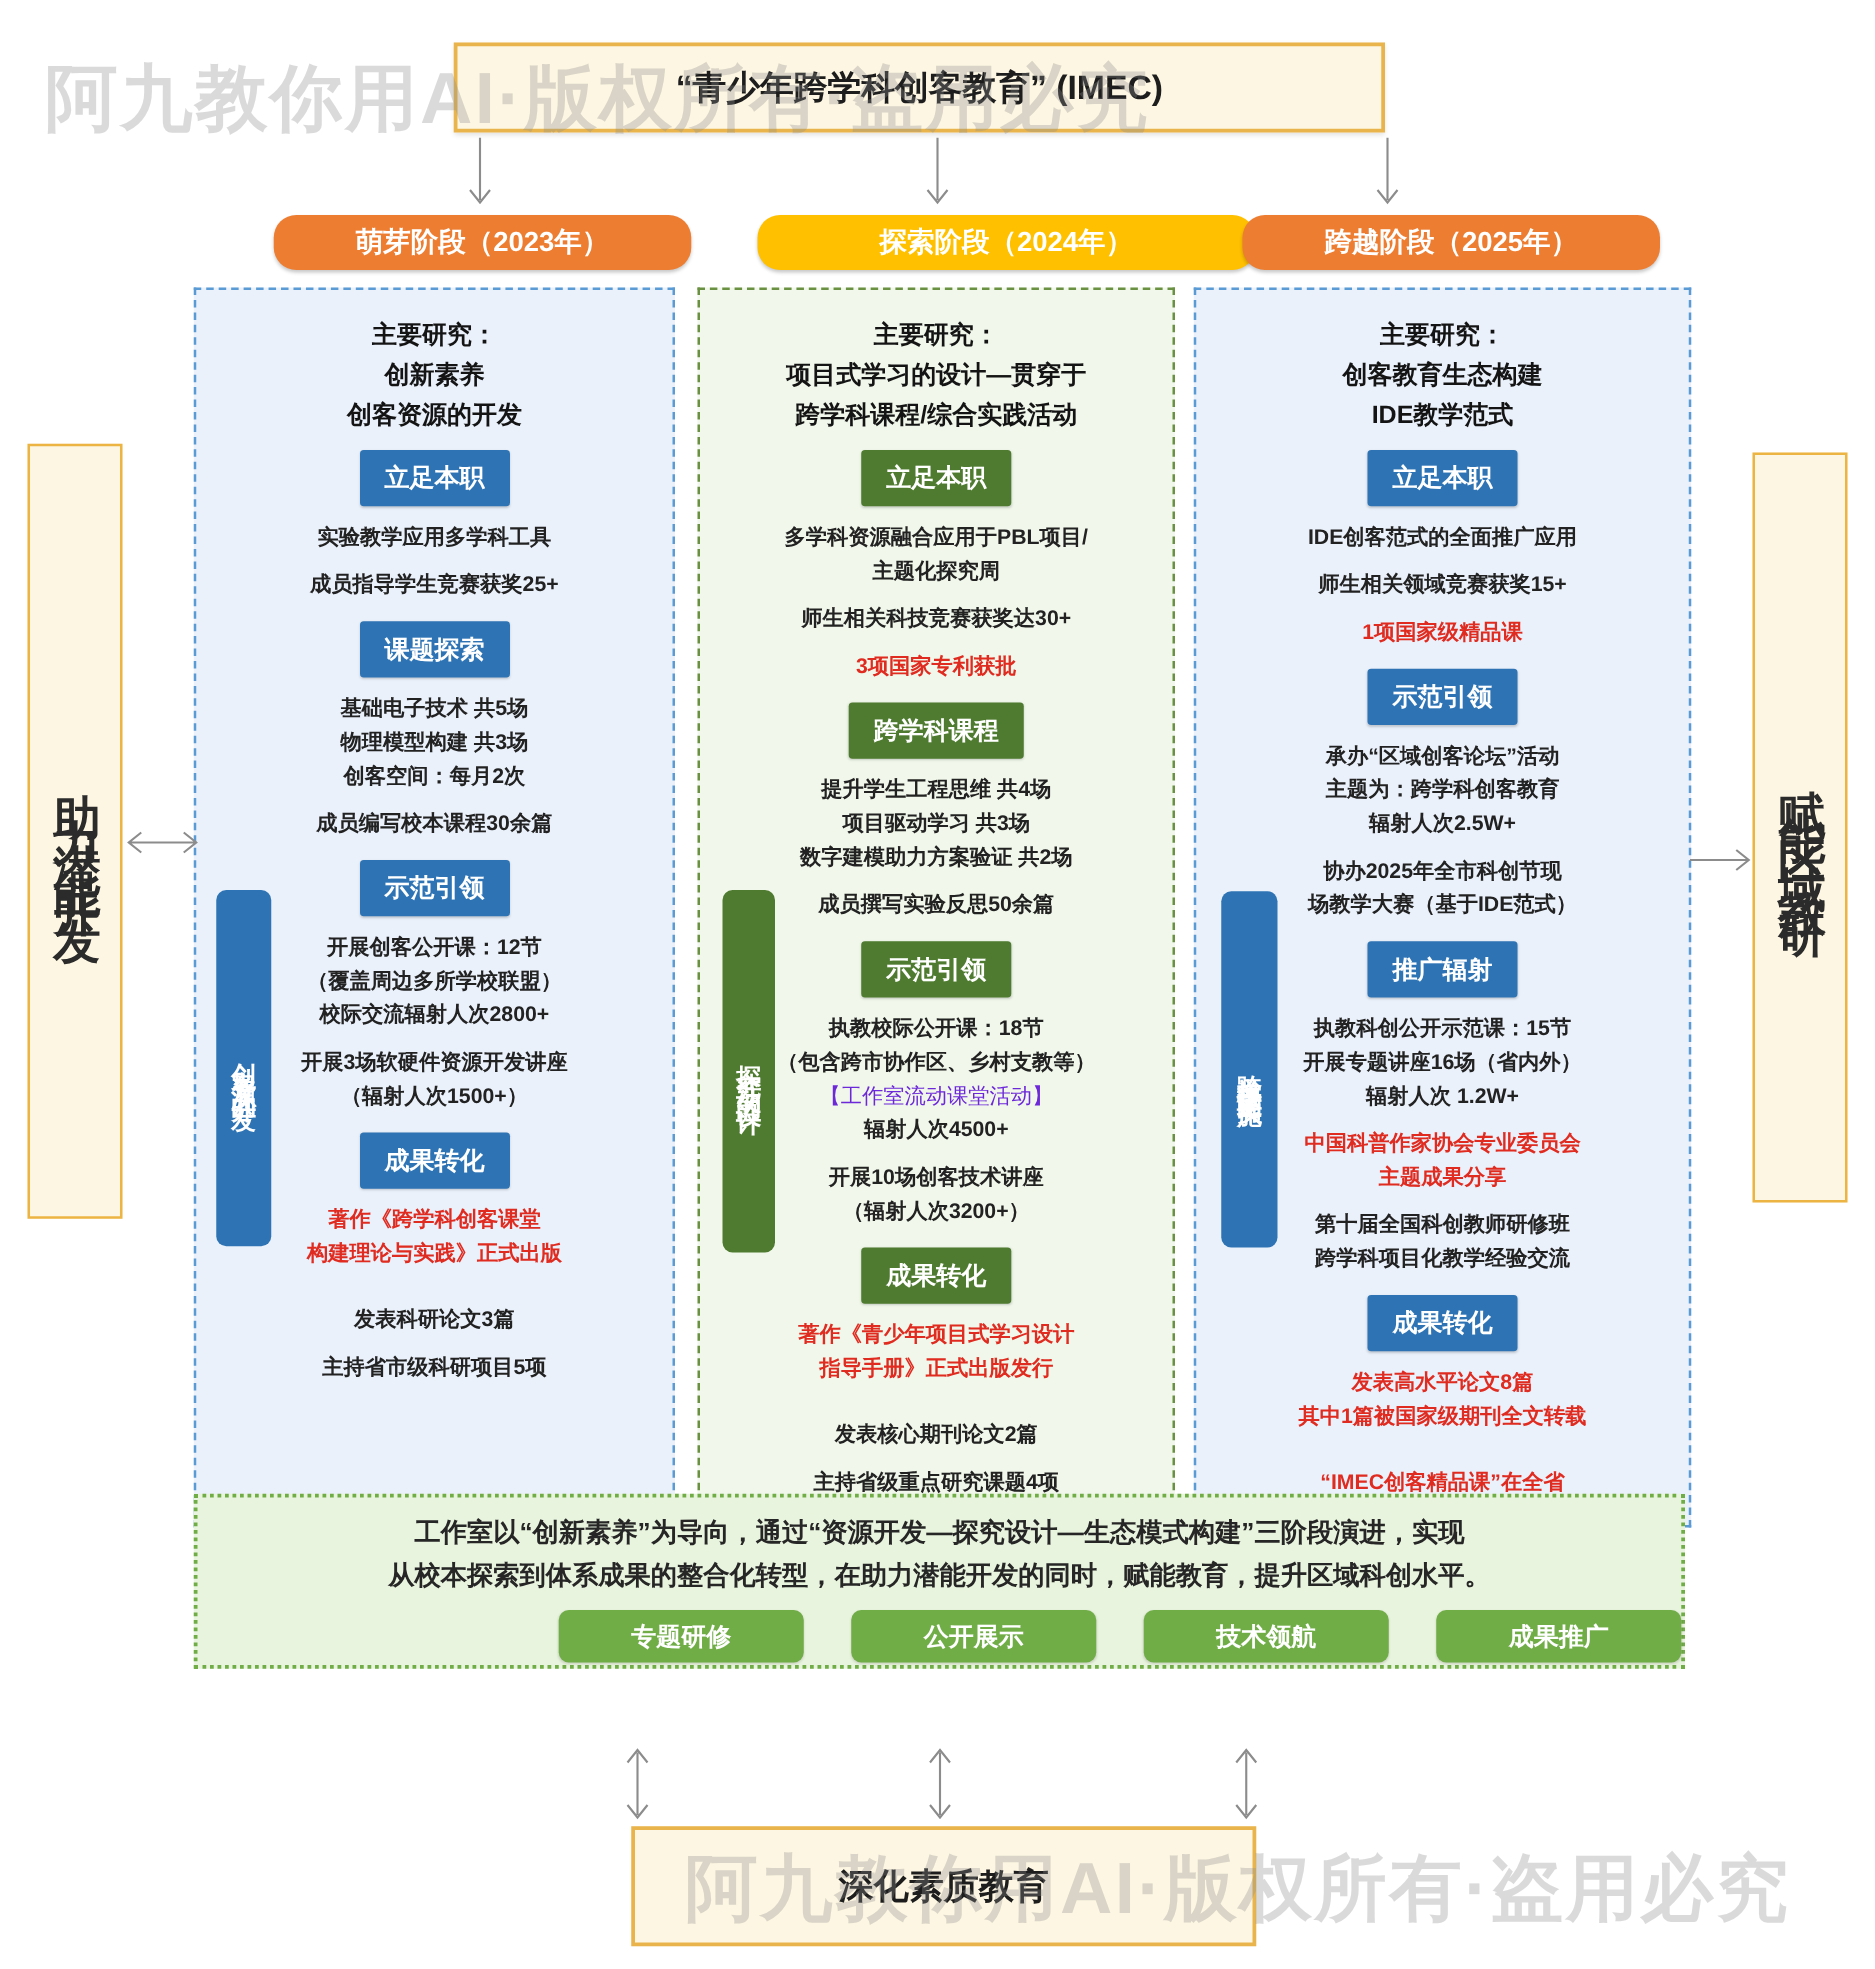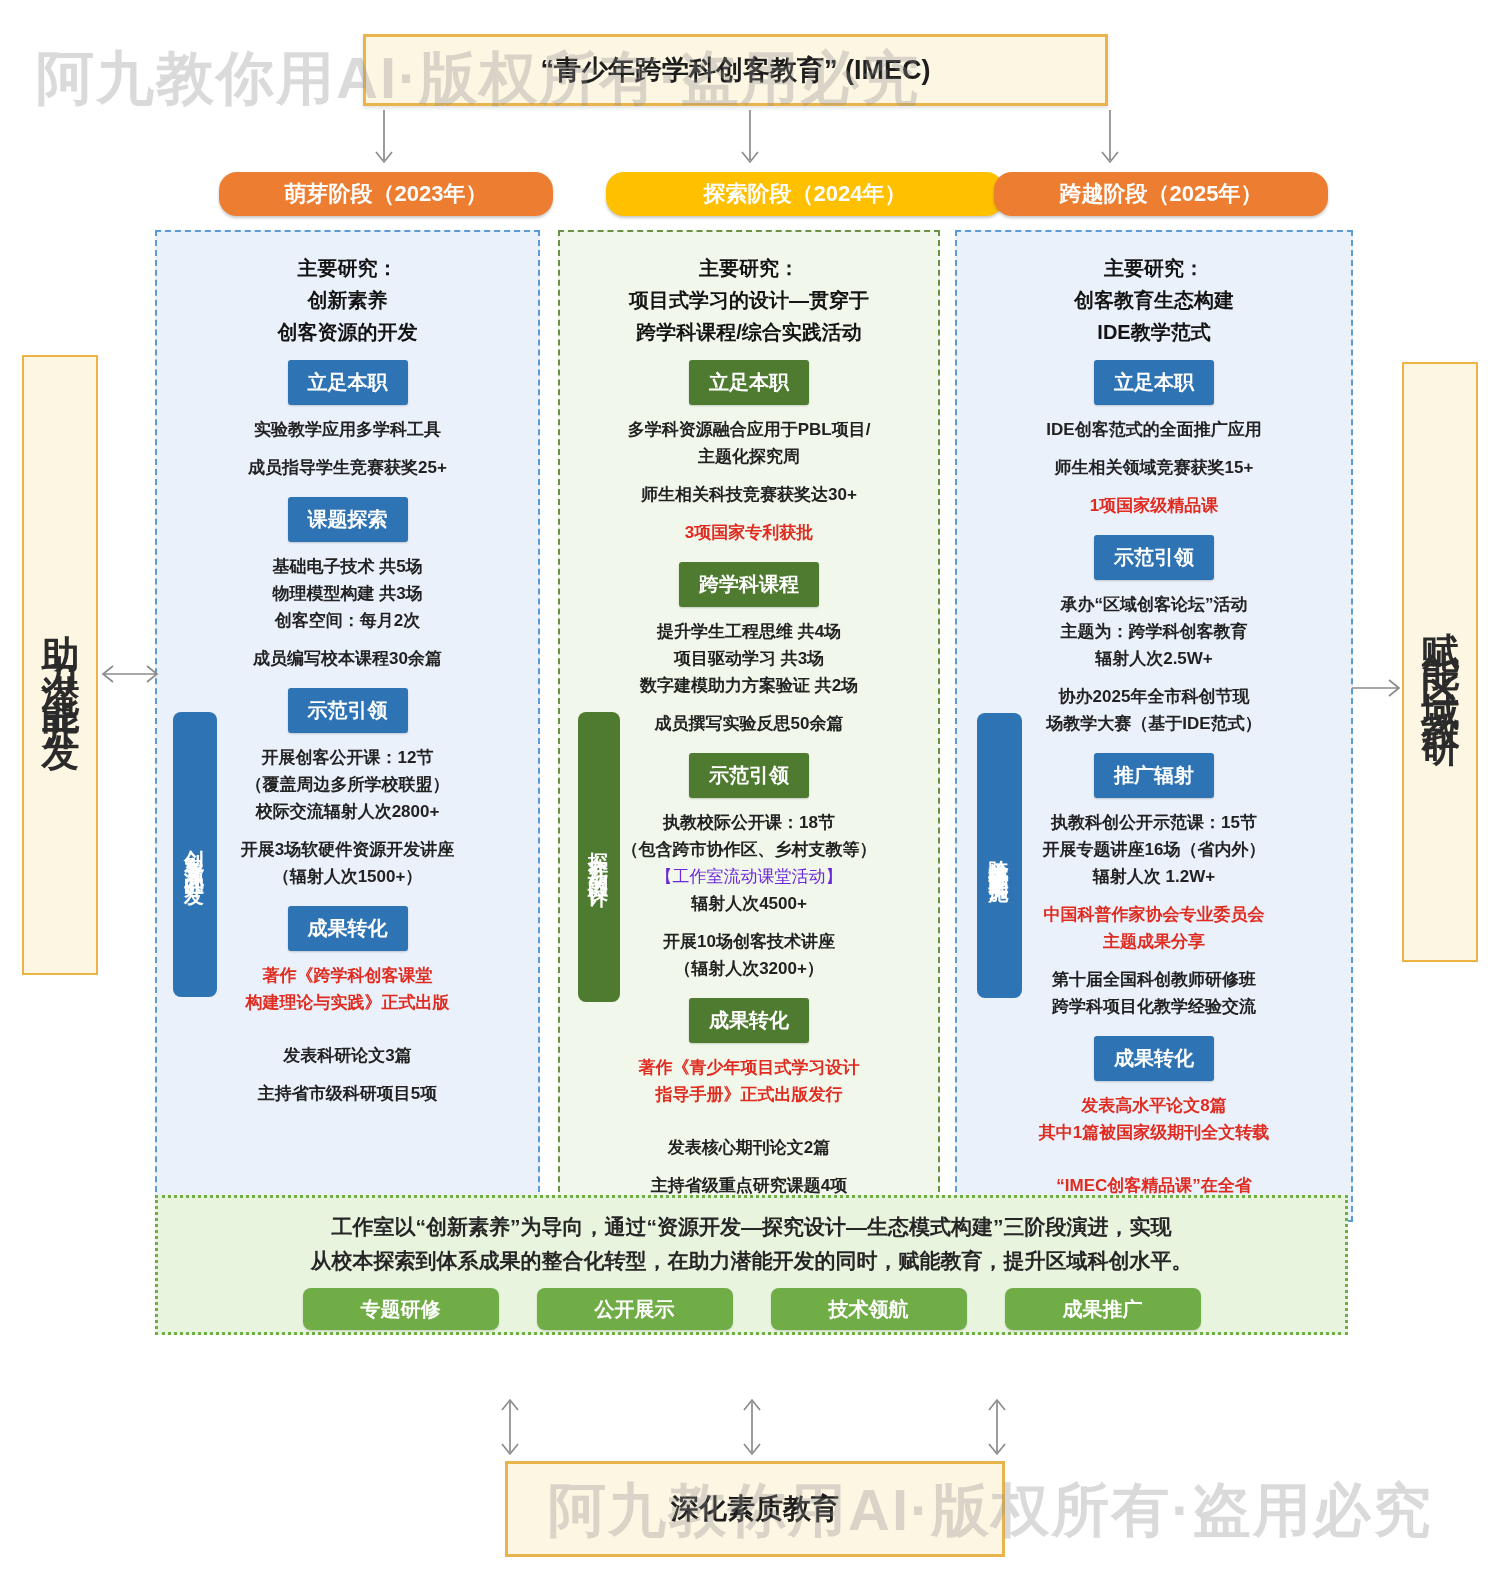--- a/index.html
+++ b/index.html
@@ -63,21 +63,21 @@
 
   
   .arr{position:absolute;z-index:8;}
   .arr svg{display:block;}
   .arr path{stroke:#8c8c8c;stroke-width:1.7;fill:none;}
 
   
   .summary-box{position:absolute;left:155px;top:1195px;width:1193px;height:140px;background:#E9F4DE;
       border:3px dotted #70AD47;box-sizing:border-box;z-index:2;}
   .summary-lines{margin-top:12px;text-align:center;font-size:21px;font-weight:700;line-height:34px;color:#262626;}
-  .btn-row{margin-top:10px;display:flex;justify-content:center;gap:38px;}
+  .btn-row{margin-top:10px;display:flex;justify-content:flex-end;gap:38px;}
   .gbtn{width:196px;height:42px;background:#70AD47;border-radius:8px;color:#fff;font-size:20px;
       font-weight:700;display:flex;align-items:center;justify-content:center;box-shadow:0 1px 2px rgba(0,0,0,.15);}
 
   
   .bottom-box{position:absolute;left:505px;top:1461px;width:500px;height:96px;background:#FDF6E2;
       border:3px solid #E9B44C;box-sizing:border-box;display:flex;align-items:center;justify-content:center;
       font-size:28px;font-weight:800;color:#1d1d1d;z-index:4;}
 </style>
 </head>
 <body>

